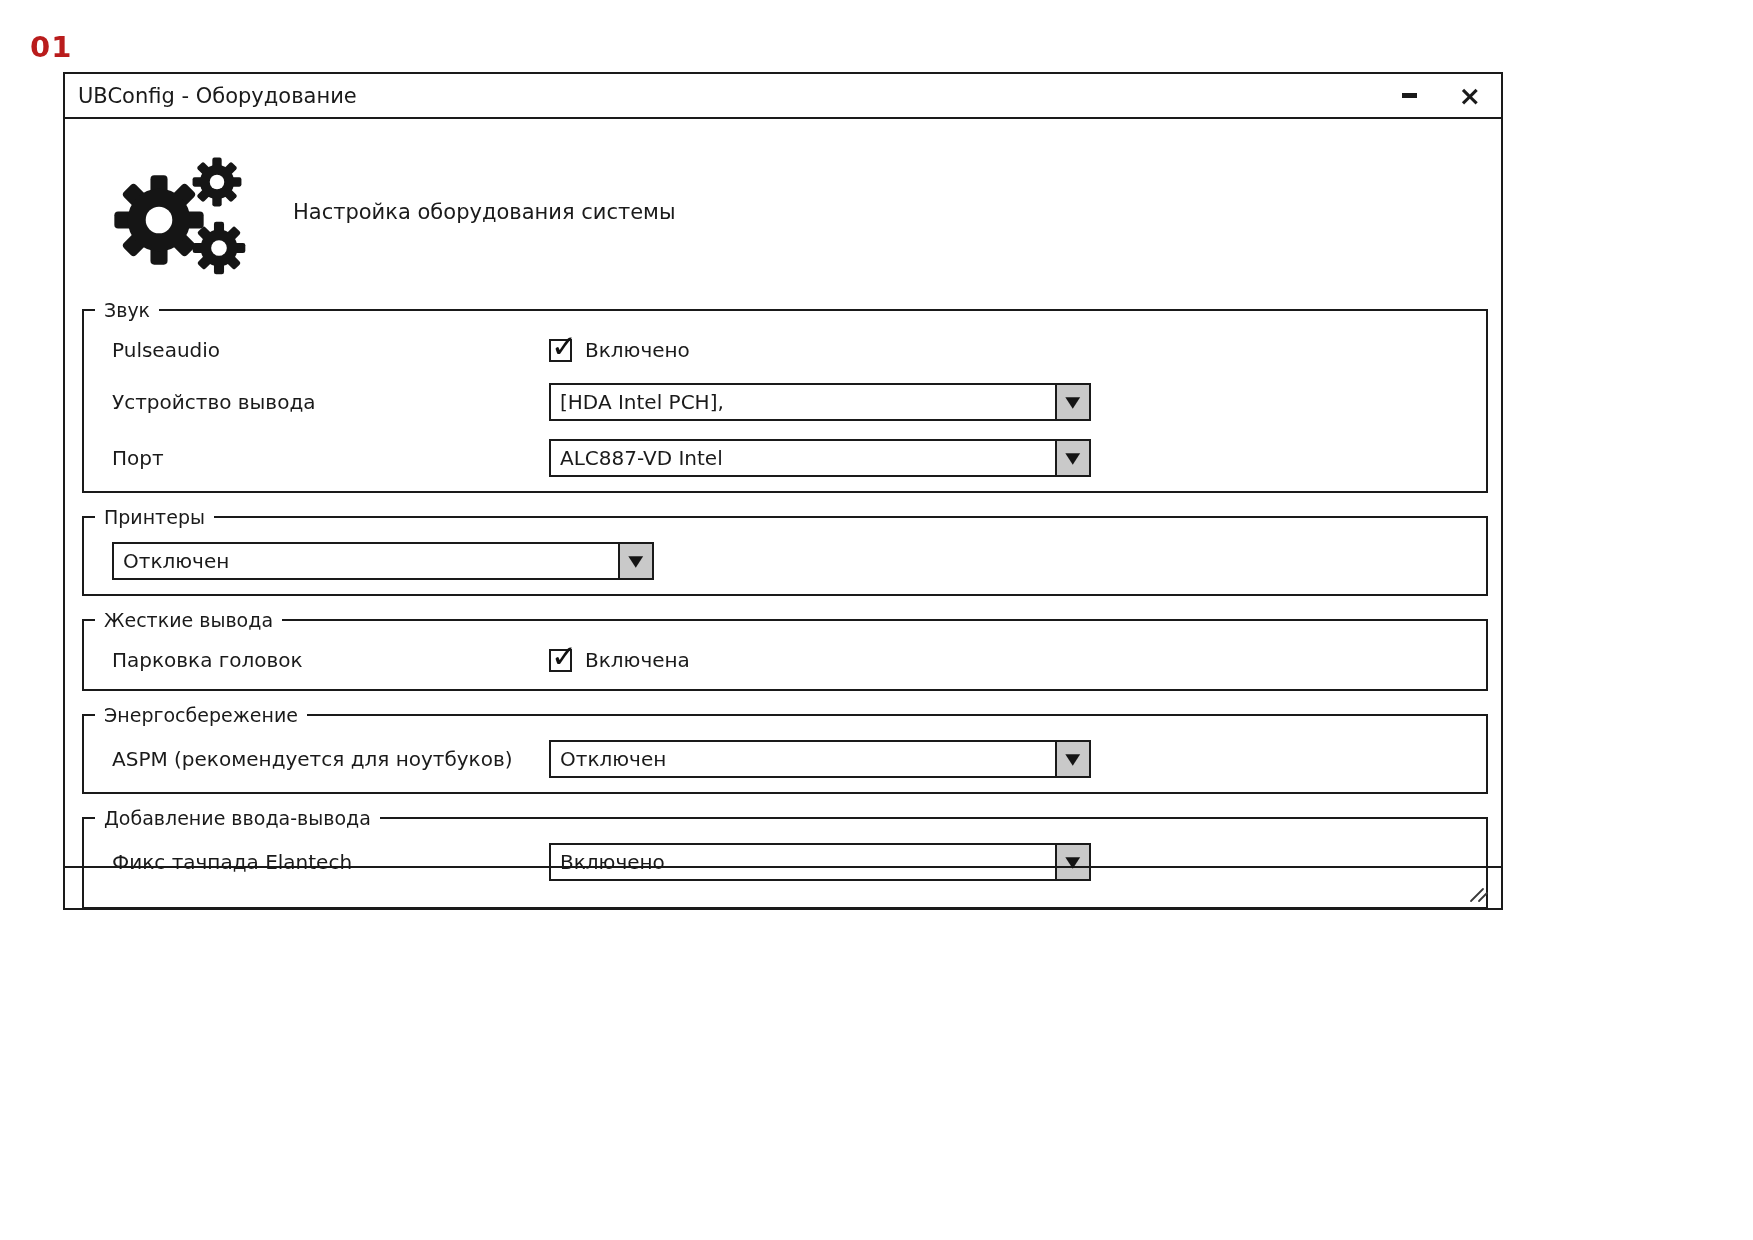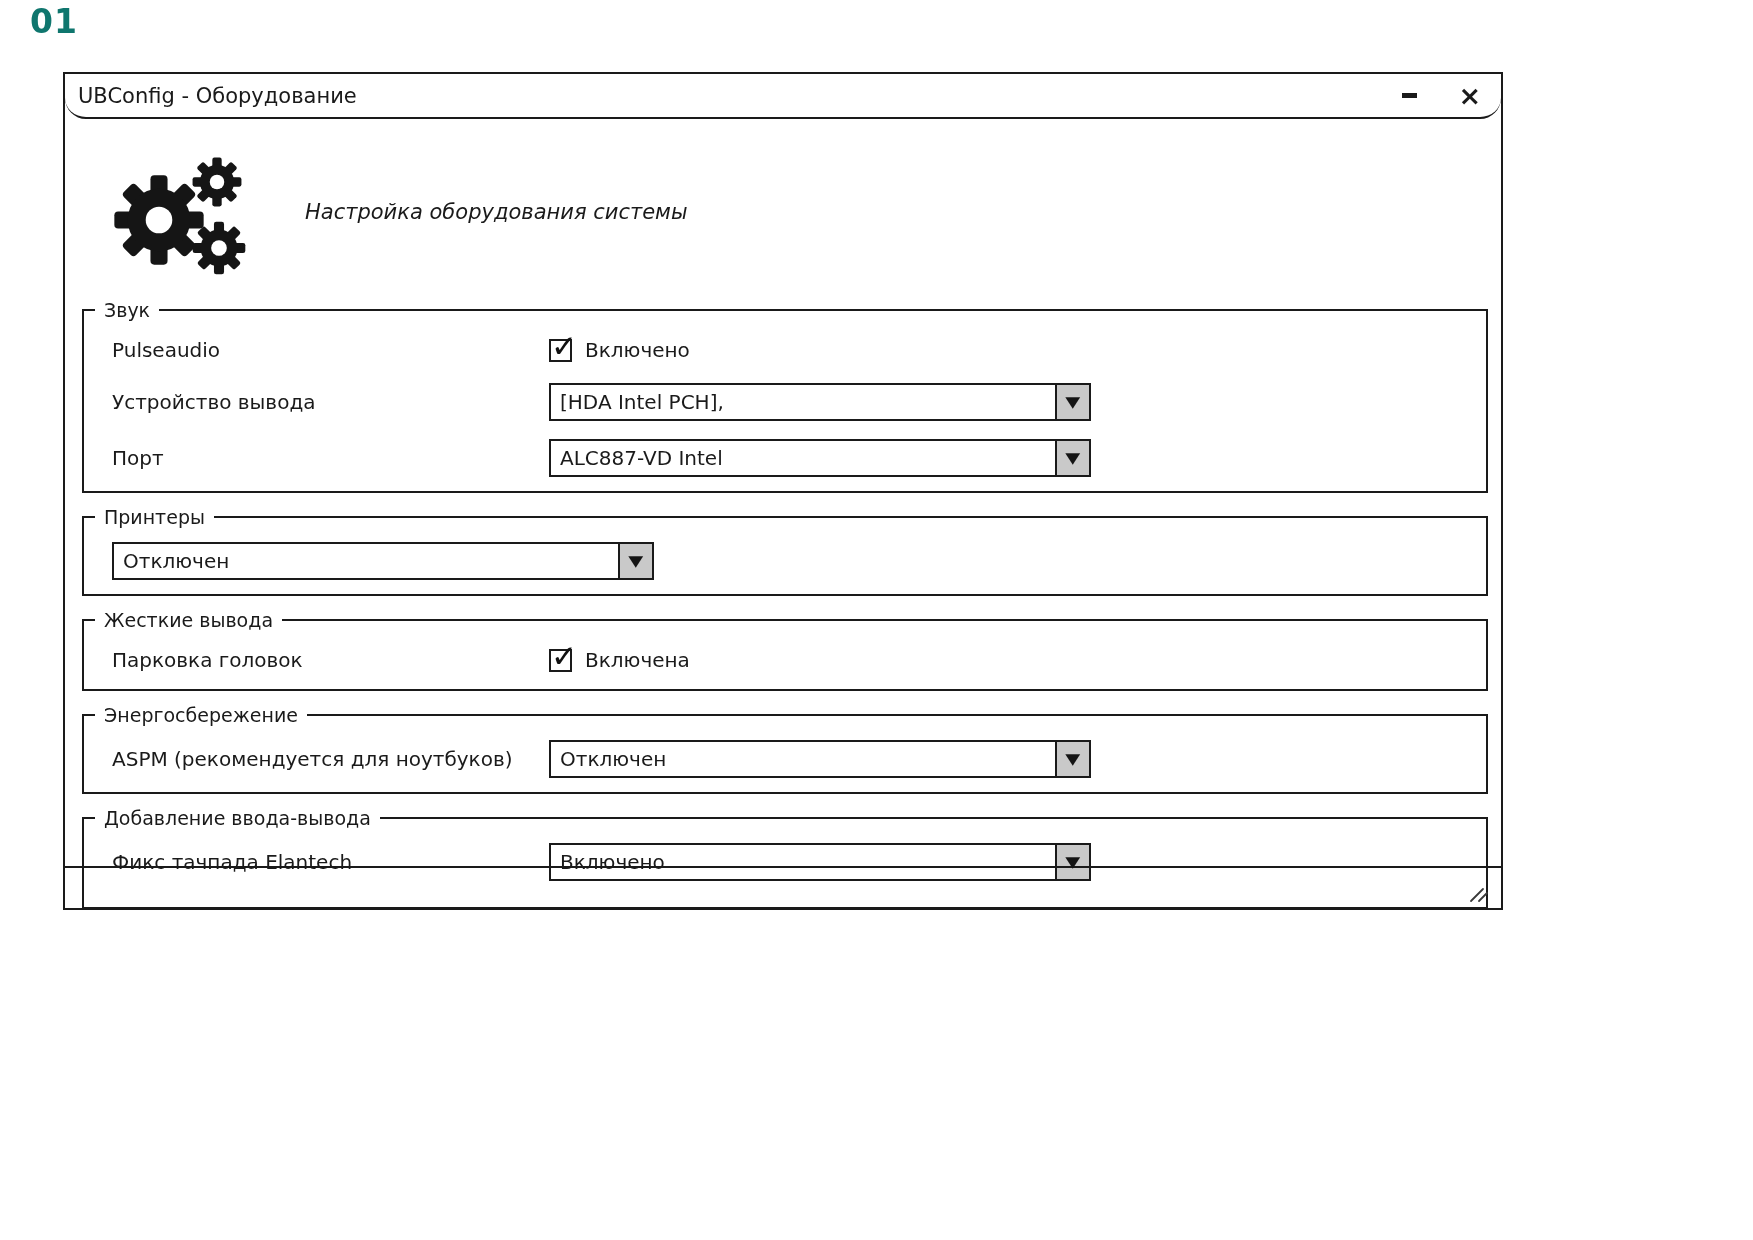--- a/index.html
+++ b/index.html
@@ -7,49 +7,48 @@
   body {
     width: 1753px; height: 1240px;
     background: #ffffff;
     font-family: "DejaVu Sans", "Liberation Sans", sans-serif;
     color: #1a1a1a;
     position: relative;
     overflow: hidden;
   }
 
   .figure-label {
-    position: absolute; left: 30px; top: 2px;
-    font-size: 33px; font-weight: bold; color: #0f766e; letter-spacing: 1px;
+    position: absolute; left: 30px; top: 30px;
+    font-size: 29px; font-weight: bold; color: #b91c1c; letter-spacing: 1px;
   }
 
   .window {
     position: absolute; left: 63px; top: 72px;
     width: 1440px; height: 838px;
     border: 2px solid #1a1a1a; background: #fff;
     display: flex; flex-direction: column;
   }
 
   
   .titlebar {
     flex: 0 0 45px;
     border-bottom: 2px solid #1a1a1a;
     display: flex; align-items: center; justify-content: space-between;
     padding: 0 20px 0 13px;
-    border-radius: 21px;
   }
   .title { font-size: 21px; }
   .win-controls { display: flex; align-items: center; gap: 38px; }
   .min-btn { width: 22px; height: 24px; display: flex; align-items: center; justify-content: center; cursor: pointer; }
   .min-bar { width: 15px; height: 5px; background: #1a1a1a; }
   .close-btn { font-size: 27px; font-weight: bold; line-height: 1; cursor: pointer; }
 
   
   .winbody { flex: 1 1 auto; min-height: 0; }
 
-  .header-row { display: flex; align-items: center; margin: 30px 0 24px 42px; gap: 56px; font-style: italic; }
+  .header-row { display: flex; align-items: center; margin: 30px 0 24px 42px; gap: 44px; }
   .gears { flex: 0 0 auto; }
   .subtitle { font-size: 21px; }
 
   fieldset.group {
     border: 2px solid #1a1a1a;
     margin: 0 13px 13px 17px;
     padding: 6px 12px 10px 0;
     min-inline-size: 0;
   }
   fieldset.group legend { font-size: 19px; margin-left: 11px; padding: 0 9px; }

